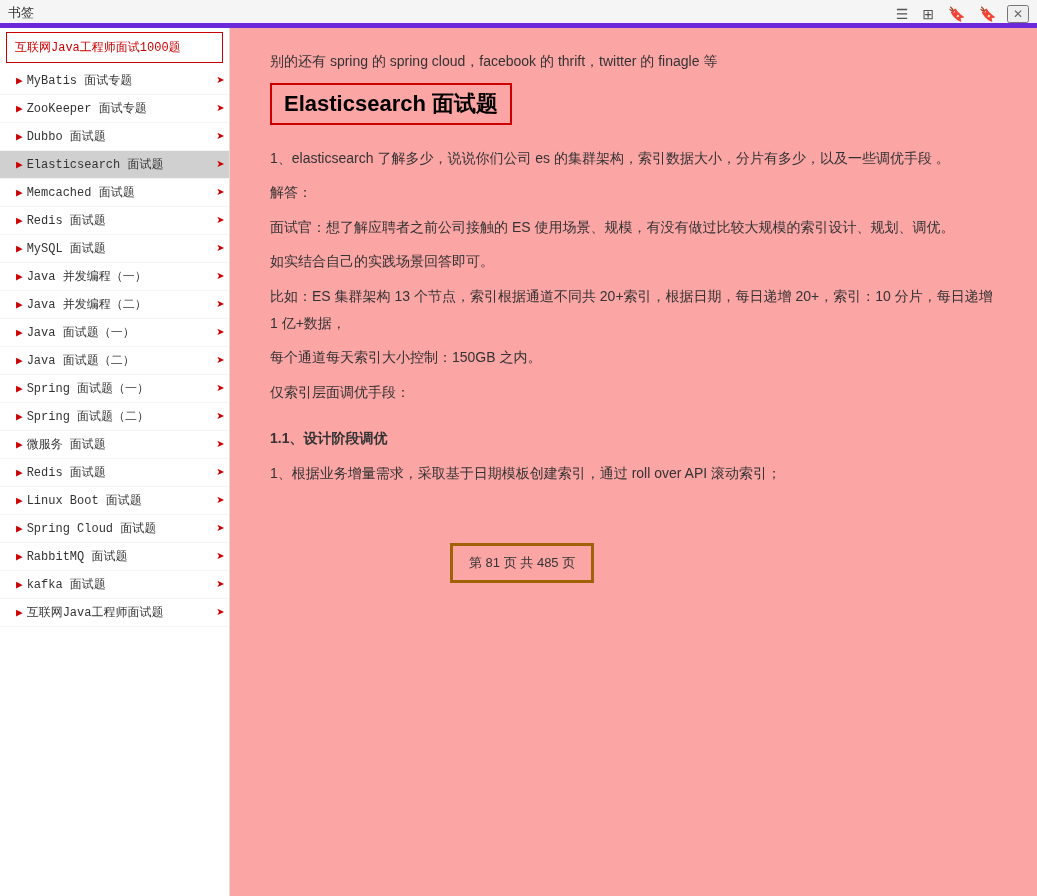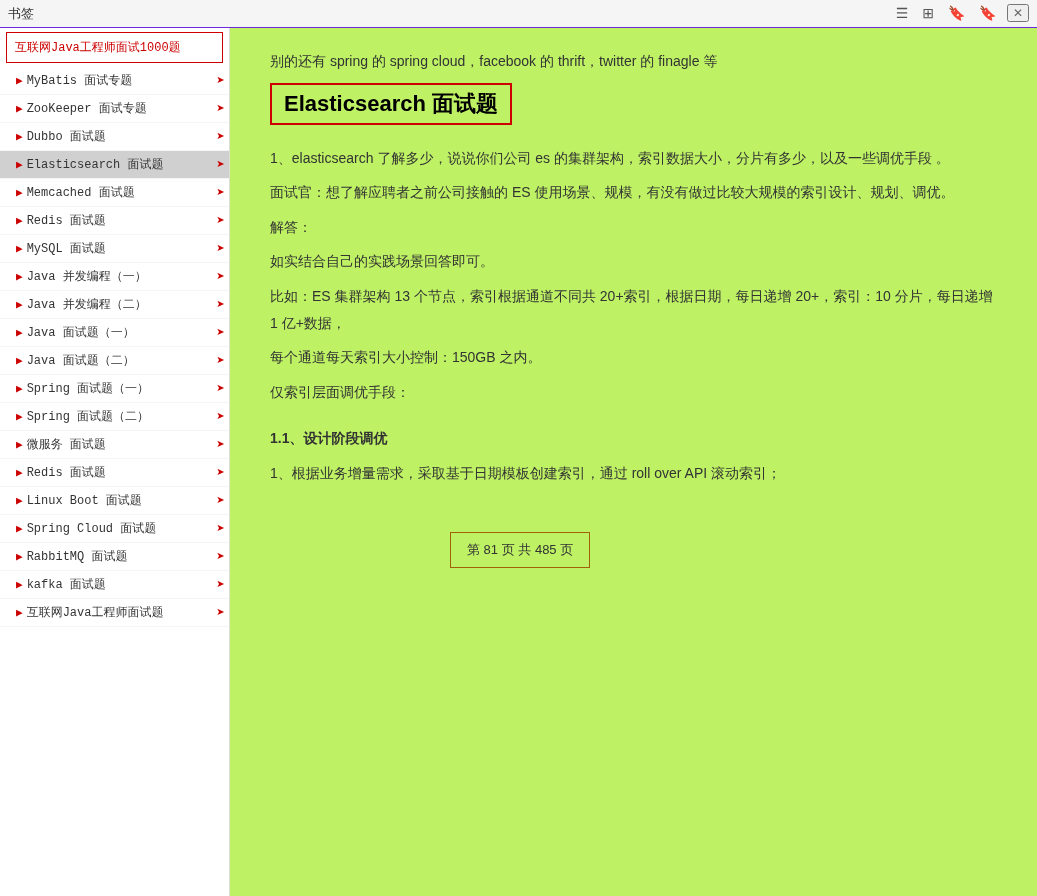--- a/index.html
+++ b/index.html
@@ -1,24 +1,24 @@
 <!DOCTYPE html>
 <html><head>
   <meta charset="utf-8">
   <style>
     * { margin: 0; padding: 0; box-sizing: border-box; }
     body { font-family: 'SimSun', 'Microsoft YaHei', sans-serif; background: #f0f0f0; width: 1037px; height: 896px; overflow: hidden; display: flex; flex-direction: column; }
 
     
     .toolbar {
       background: #f5f5f5;
-      border-bottom: 1px solid #6d28d9;
+      border-bottom: 5px solid #6d28d9;
       padding: 4px 8px;
       display: flex;
-      align-items: flex-end;
+      align-items: flex-start;
       justify-content: space-between;
       height: 28px;
     }
     .toolbar-left {
       display: flex;
       align-items: center;
       gap: 2px;
     }
     .toolbar-title {
       font-size: 13px;
@@ -86,21 +86,21 @@
       font-size: 12px;
       color: #cc0000;
       border: 1px solid #cc0000;
       margin: 4px 6px;
       cursor: pointer;
     }
 
     
     .content {
       flex: 1;
-      background: #bef264;
+      background: #fca5a5;
       overflow-y: auto;
       padding: 20px 40px;
       position: relative;
     }
     .content-intro {
       font-size: 14px;
       color: #333;
       margin-bottom: 20px;
       line-height: 1.8;
     }
@@ -139,26 +139,26 @@
       color: #333;
       line-height: 1.9;
       margin-bottom: 8px;
     }
     .force-merge-highlight {
       border: 1px solid #cc0000;
       padding: 2px 4px;
       font-size: 14px;
     }
     .page-footer {
-      border: 1px solid #a16207;
+      border: 3px solid #a16207;
       display: inline-block;
       padding: 8px 16px;
       font-size: 13px;
       color: #333;
-      margin-top: 25px;
+      margin-top: 36px;
       margin-left: 180px;
     }
   </style>
 </head>
 <body>
 
 <div class="toolbar">
   <div class="toolbar-left">
     <span class="toolbar-title">书签</span>
   </div>
@@ -280,22 +280,22 @@
 
   <div class="content">
     <p class="content-intro">别的还有 spring 的 spring cloud，facebook 的 thrift，twitter 的 finagle 等</p>
 
     <div class="section-title">
       <h2>Elasticsearch  面试题</h2>
     </div>
 
     <p class="question-title">1、elasticsearch 了解多少，说说你们公司 es 的集群架构，索引数据大小，分片有多少，以及一些调优手段 。</p>
 
+    <p>解答：</p>
     <p>面试官：想了解应聘者之前公司接触的 ES 使用场景、规模，有没有做过比较大规模的索引设计、规划、调优。</p>
-    <p>解答：</p>
     <p>如实结合自己的实践场景回答即可。</p>
     <p>比如：ES 集群架构 13 个节点，索引根据通道不同共 20+索引，根据日期，每日递增 20+，索引：10 分片，每日递增 1 亿+数据，</p>
     <p>每个通道每天索引大小控制：150GB 之内。</p>
     <p>仅索引层面调优手段：</p>
 
     <p class="sub-heading">1.1、设计阶段调优</p>
 
     <p class="content-list-item">1、根据业务增量需求，采取基于日期模板创建索引，通过 roll over API 滚动索引；</p>
 
     <div style="margin-top: 20px;">

